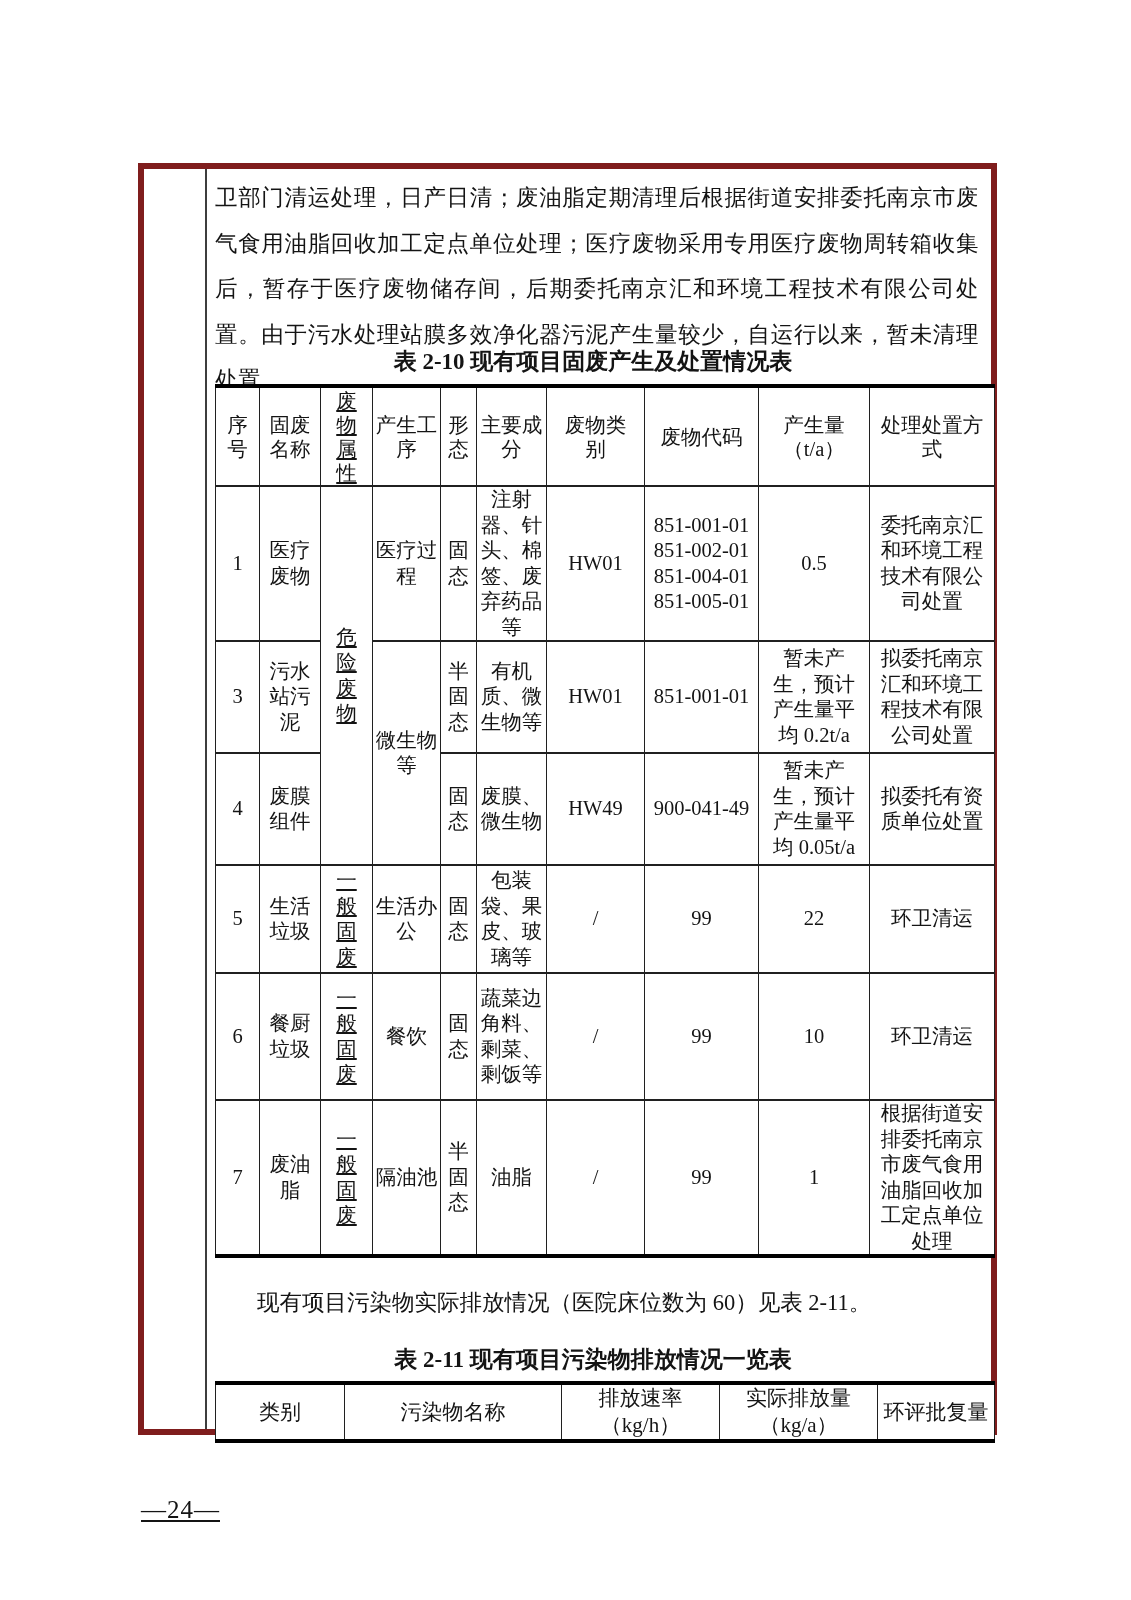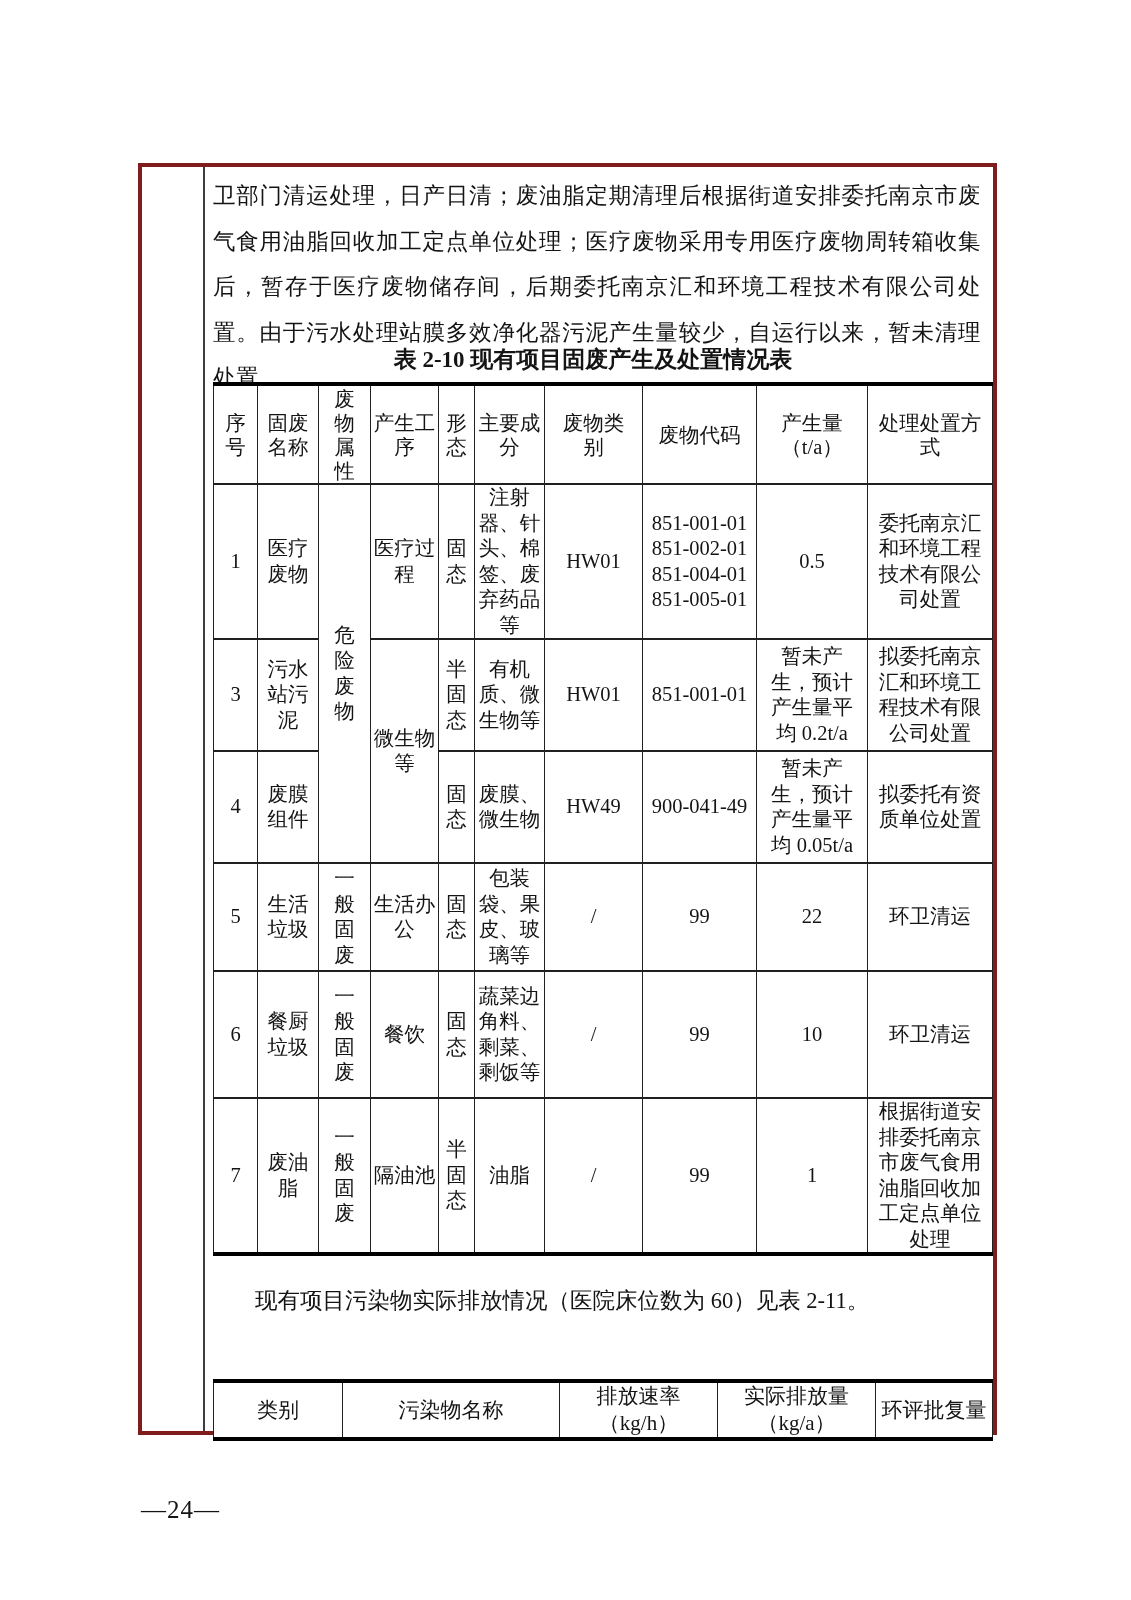--- a/index.html
+++ b/index.html
@@ -4,21 +4,21 @@
 <style>
   html,body{margin:0;padding:0;}
   body{
     width:1131px;height:1600px;position:relative;background:#ffffff;
     font-family:"Liberation Serif","DejaVu Serif",serif;color:#141414;
     overflow:hidden;
   }
   
   .frame{
     position:absolute;left:138px;top:163px;width:859px;height:1272px;
-    border:4px solid #7f1d1d;box-sizing:border-box;background:#fff;
+    border:6px solid #7f1d1d;box-sizing:border-box;background:#fff;
   }
   .frame-left-col{
     position:absolute;left:0;top:0;bottom:0;width:63px;
     border-right:2px solid #3d3d3d;box-sizing:border-box;
   }
   .content{position:absolute;left:65px;top:0;right:0;bottom:0;}
 
   
   .para{
     position:absolute;top:6px;left:6px;right:12px;margin:0;
@@ -50,38 +50,38 @@
     font-size:20.5px;
   }
   .t210 td,.t210 th{
     border:1.6px solid #202020;
     border-top-width:2.4px;border-bottom-width:2.4px;
     text-align:center;vertical-align:middle;
     padding:0 2px;font-weight:normal;line-height:25.5px;
     white-space:pre-line;overflow:hidden;
   }
   .t210 th{line-height:24px;}
-  .v1{padding:0 13px !important;}      
+  .v1{padding:0 13px !important;text-decoration:underline;}      
   .pad8{padding:0 8px !important;}
   .pad10{padding:4px 10px !important;}
 
   .t211{
     position:absolute;top:1212px;left:6px;width:779px;
     border-top:4.5px solid #000;border-bottom:4.5px solid #000;
     font-size:21px;
   }
   .t211 th{
     border:1.6px solid #202020;text-align:center;vertical-align:middle;
     padding:0 2px;font-weight:normal;line-height:27px;white-space:pre-line;
   }
 
   
   .page-number{
     position:absolute;left:141px;top:1496px;
-    font-size:25px;letter-spacing:1px;
+    font-size:25px;letter-spacing:1px;text-decoration:underline;
   }
 </style>
 </head>
 <body>
 
 <div class="frame">
   <div class="frame-left-col"></div>
   <div class="content">
 
     <p class="para">卫部门清运处理，日产日清；废油脂定期清理后根据街道安排委托南京市废气食用油脂回收加工定点单位处理；医疗废物采用专用医疗废物周转箱收集后，暂存于医疗废物储存间，后期委托南京汇和环境工程技术有限公司处置。由于污水处理站膜多效净化器污泥产生量较少，自运行以来，暂未清理处置。</p>
@@ -185,20 +185,21 @@
           <td>/</td>
           <td>99</td>
           <td>1</td>
           <td>根据街道安排委托南京市废气食用油脂回收加工定点单位处理</td>
         </tr>
       </tbody>
     </table>
 
     <div class="sec-body">现有项目污染物实际排放情况（医院床位数为 60）见表 2-11。</div>
 
+    <div class="tbl-title t211-title">表 2-11 现有项目污染物排放情况一览表</div>
 
     <table class="t211">
       <colgroup>
         <col style="width:129px">
           <col style="width:217px">
           <col style="width:158px">
         <col style="width:158px">
           <col style="width:117px">
       </colgroup>
       <tbody>

